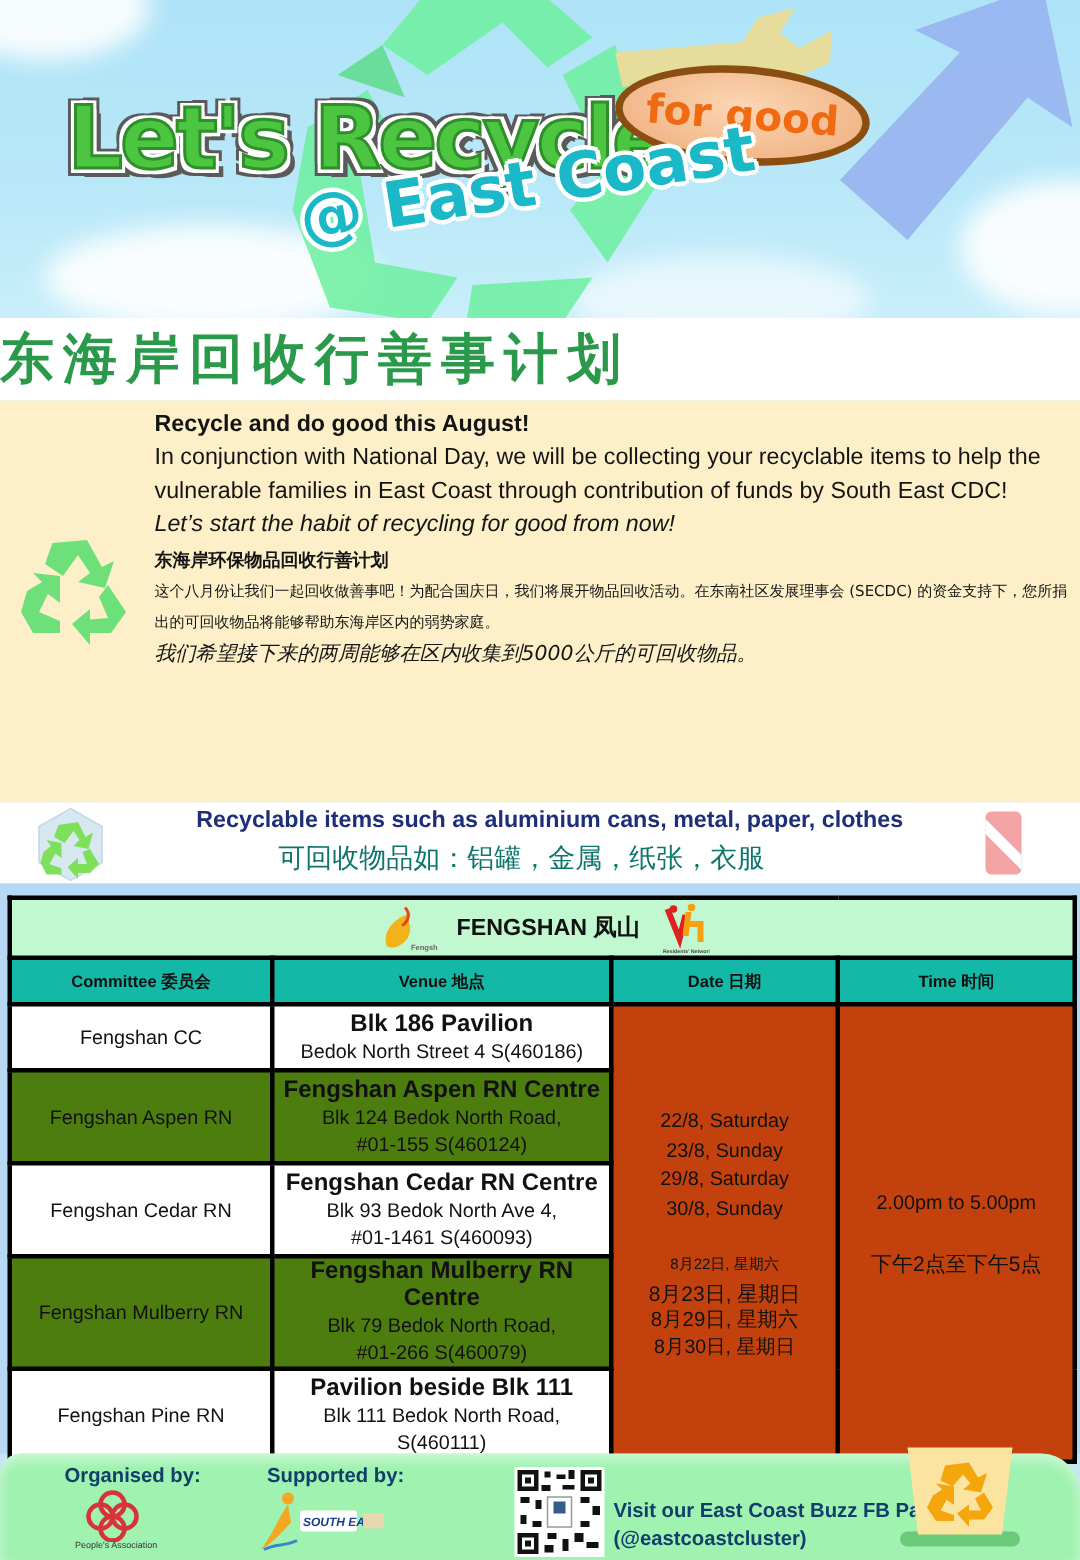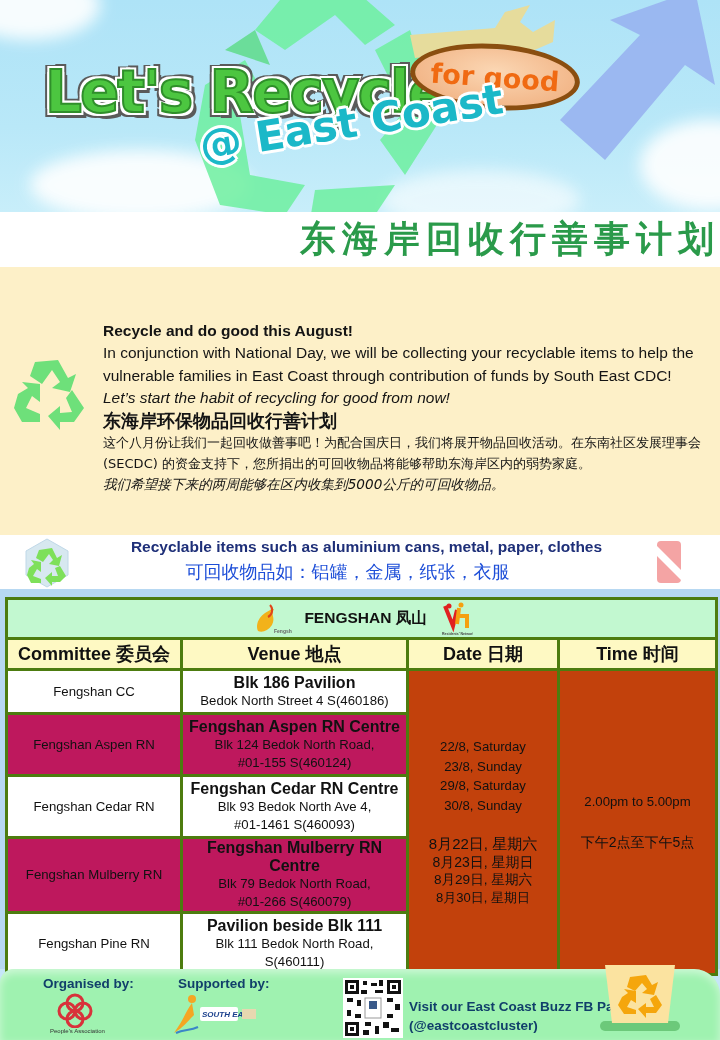--- a/index.html
+++ b/index.html
@@ -36,77 +36,77 @@
       position: absolute; left: 200px; top: 122px;
       font-family: "DejaVu Sans", sans-serif; font-weight: bold; font-size: 42px; color: #1bb8c8;
       transform: rotate(-9deg); transform-origin: left center;
       text-shadow: 2px 2px 0 #fff, -2px -2px 0 #fff, 2px -2px 0 #fff, -2px 2px 0 #fff, 3px 0 0 #fff, -3px 0 0 #fff, 0 3px 0 #fff, 0 -3px 0 #fff;
     }
 
     
     .cn-title-band {
       position: absolute; left: 0; top: 212px; width: 720px; height: 55px;
       background: #ffffff;
-      display: flex; align-items: center; justify-content: flex-end;
+      display: flex; align-items: center; justify-content: flex-start;
     }
     .cn-title {
       font-family: "DejaVu Serif", serif; font-size: 36px; color: #2a9a4a; letter-spacing: 6px; font-weight: bold;
     }
 
     
     .desc {
       position: absolute; left: 0; top: 267px; width: 720px; height: 268px;
       background: #fdf0c8;
     }
     .desc-recycle { position: absolute; left: 10px; top: 350px; width: 80px; height: 80px; }
     .desc-text {
       position: absolute; left: 103px; top: 272px; width: 615px;
-      font-family: "Liberation Sans", sans-serif; font-size: 15.5px; line-height: 22.4px; color: #141414; margin-top: 48px;
+      font-family: "Liberation Sans", sans-serif; font-size: 15.5px; line-height: 22.4px; color: #141414;
     }
     .desc-text .b { font-weight: bold; }
     .desc-text .i { font-style: italic; }
-    .desc-text .cn { font-family: "DejaVu Sans", sans-serif; font-size: 13px; line-height: 21px; }
-    .desc-text .cn-b { font-family: "DejaVu Sans", sans-serif; font-size: 18px; font-weight: bold; line-height: 22px; }
+    .desc-text .cn { font-family: "DejaVu Sans", sans-serif; font-size: 10px; line-height: 21px; }
+    .desc-text .cn-b { font-family: "DejaVu Sans", sans-serif; font-size: 12px; font-weight: bold; line-height: 22px; }
     .desc-text .cn-i { font-family: "DejaVu Sans", sans-serif; font-size: 13.6px; font-style: italic; line-height: 21px; }
 
     
     .items-band {
       position: absolute; left: 0; top: 535px; width: 720px; height: 54px;
       background: #ffffff;
     }
     .items-recycle { position: absolute; left: 22px; top: 538px; width: 50px; height: 50px; }
     .items-can { position: absolute; left: 656px; top: 540px; width: 26px; height: 44px; }
     .items-en {
       position: absolute; left: 0; top: 538px; width: 733px; text-align: center;
       font-family: "Liberation Sans", sans-serif; font-weight: bold; font-size: 15.5px; color: #1e2f78;
     }
     .items-cn {
       position: absolute; left: 0; top: 560px; width: 695px; text-align: center;
-      font-family: "DejaVu Serif", serif; font-size: 18px; color: #1d4ed8;
+      font-family: "DejaVu Serif", serif; font-size: 18px; color: #0f766e;
     }
 
     
     .table-area {
       position: absolute; left: 0; top: 589px; width: 720px; height: 380px;
       background: #b7d8f2;
     }
     table.sched {
       position: absolute; left: 5px; top: 597px; width: 710px;
       border-collapse: collapse; table-layout: fixed;
       border: 3px solid #000;
     }
     table.sched td, table.sched th {
-      border: 3px solid #4d7c0f; text-align: center; vertical-align: middle;
+      border: 3px solid #000000; text-align: center; vertical-align: middle;
       font-family: "Liberation Sans", sans-serif; color: #111;
     }
     .t-title { background: #c2f8d0; height: 40px; font-size: 15.5px; font-weight: bold; }
     .t-title-inner { display: flex; align-items: center; justify-content: center; gap: 12px; }
-    .t-head th { background: #fef9c3; height: 31px; font-size: 18px; font-weight: bold; }
+    .t-head th { background: #14b8a6; height: 31px; font-size: 11px; font-weight: bold; }
     .t-row td { height: 62px; font-size: 13.2px; line-height: 18px; }
-    .t-row.alt td.c1, .t-row.alt td.c2 { background: #be185d; }
+    .t-row.alt td.c1, .t-row.alt td.c2 { background: #4d7c0f; }
     .t-row td.c1, .t-row td.c2 { background: #ffffff; }
     .t-row td.shared { background: #c2410c; font-size: 13.2px; line-height: 19.5px; }
     .venue-name { font-weight: bold; font-size: 16px; }
     .row-1 td { height: 44px; }
 
     
     .footer {
       position: absolute; left: 0; top: 969px; width: 720px; height: 71px;
       background: #9ff2b0;
       border-radius: 14px 26px 0 0;
@@ -226,21 +226,21 @@
     <td class="c2">
       <div class="venue-name">Blk 186 Pavilion</div>
       <div>Bedok North Street 4 S(460186)</div>
     </td>
     <td class="shared" rowspan="5">
       <div>22/8, Saturday</div>
       <div>23/8, Sunday</div>
       <div>29/8, Saturday</div>
       <div>30/8, Sunday</div>
       <div style="height:20px"></div>
-      <div style="font-size:15px;line-height:18px">8月22日, 星期六</div>
+      <div style="font-size:10px;line-height:18px">8月22日, 星期六</div>
       <div style="font-size:14px;line-height:18px">8月23日, 星期日</div>
       <div style="font-size:13.6px;line-height:18px">8月29日, 星期六</div>
       <div style="font-size:13px;line-height:18px">8月30日, 星期日</div>
     </td>
     <td class="shared" rowspan="5">
       <div>2.00pm to 5.00pm</div>
       <div style="height:22px"></div>
       <div style="font-size:14px">下午2点至下午5点</div>
     </td>
   </tr>

